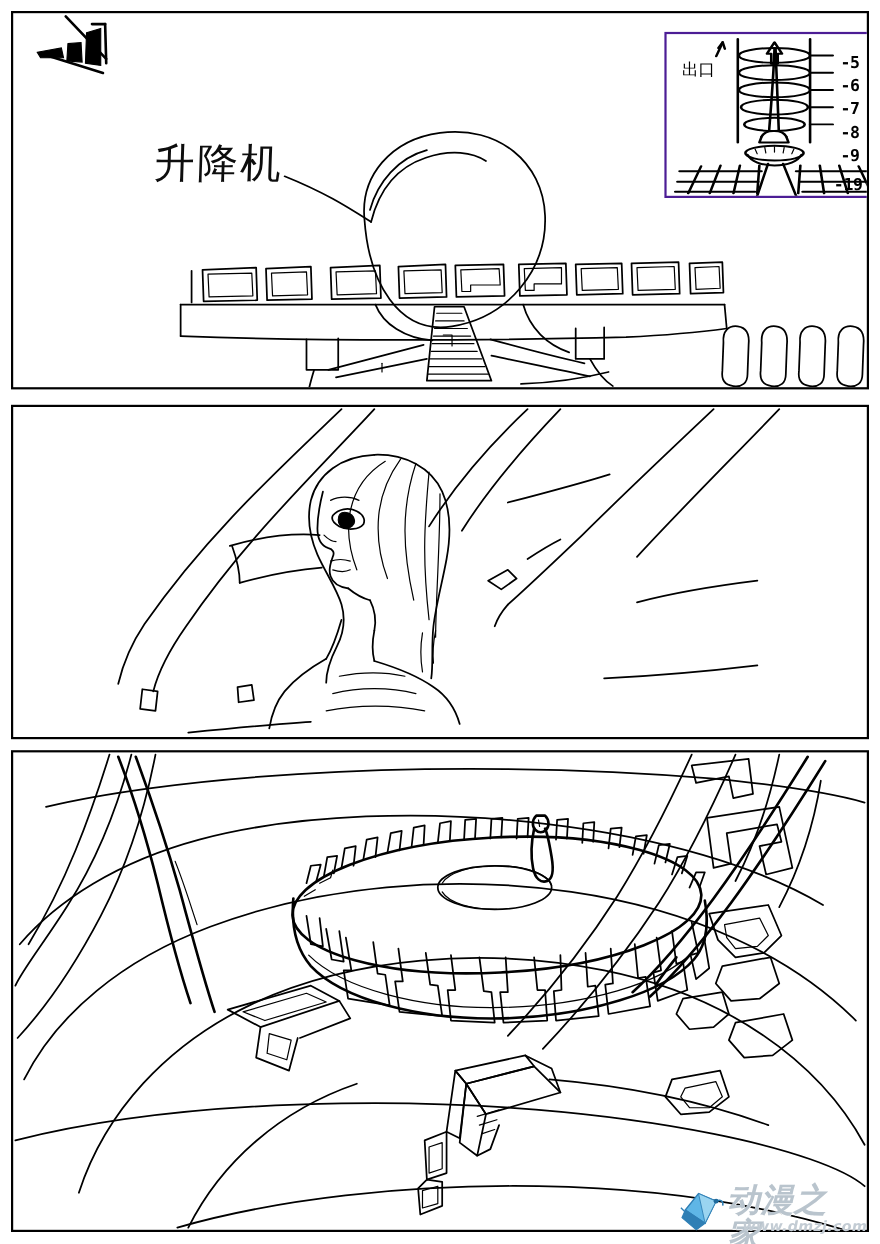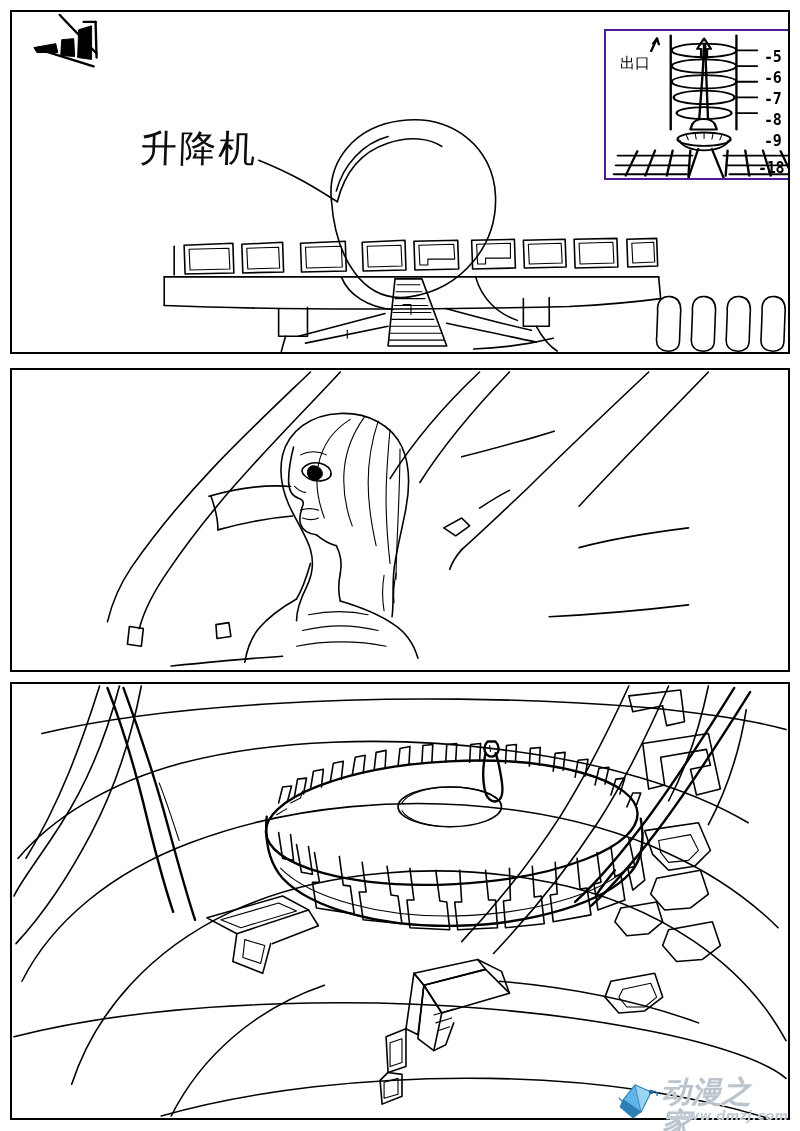--- a/index.html
+++ b/index.html
@@ -318,21 +318,21 @@
         <path class="ink-thick" d="M108,158 L120,197"></path>
       </svg>
 
       <div id="inset-exit-label">出口</div>
 
       <div class="depth-tick" style="left:158px; top:17px;">-5</div>
       <div class="depth-tick" style="left:158px; top:38px;">-6</div>
       <div class="depth-tick" style="left:158px; top:59px;">-7</div>
       <div class="depth-tick" style="left:158px; top:80px;">-8</div>
       <div class="depth-tick" style="left:158px; top:101px;">-9</div>
-      <div class="depth-tick" style="left:152px; top:128px;">-18</div>
+      <div class="depth-tick" style="left:152px; top:128px;">-19</div>
     </div>
   </div>
 
   <div class="panel" id="panel2">
     <svg class="art" viewBox="0 0 780 304" preserveAspectRatio="none">
 
       <g>
         <path class="ink" d="M300,2 C240,60 175,120 120,200 C108,218 100,238 96,255"></path>
         <path class="ink" d="M330,2 C275,62 212,122 158,202 C142,225 132,246 128,262"></path>
         <path class="ink" d="M118,260 L132,262 L130,280 L116,278 Z"></path>

